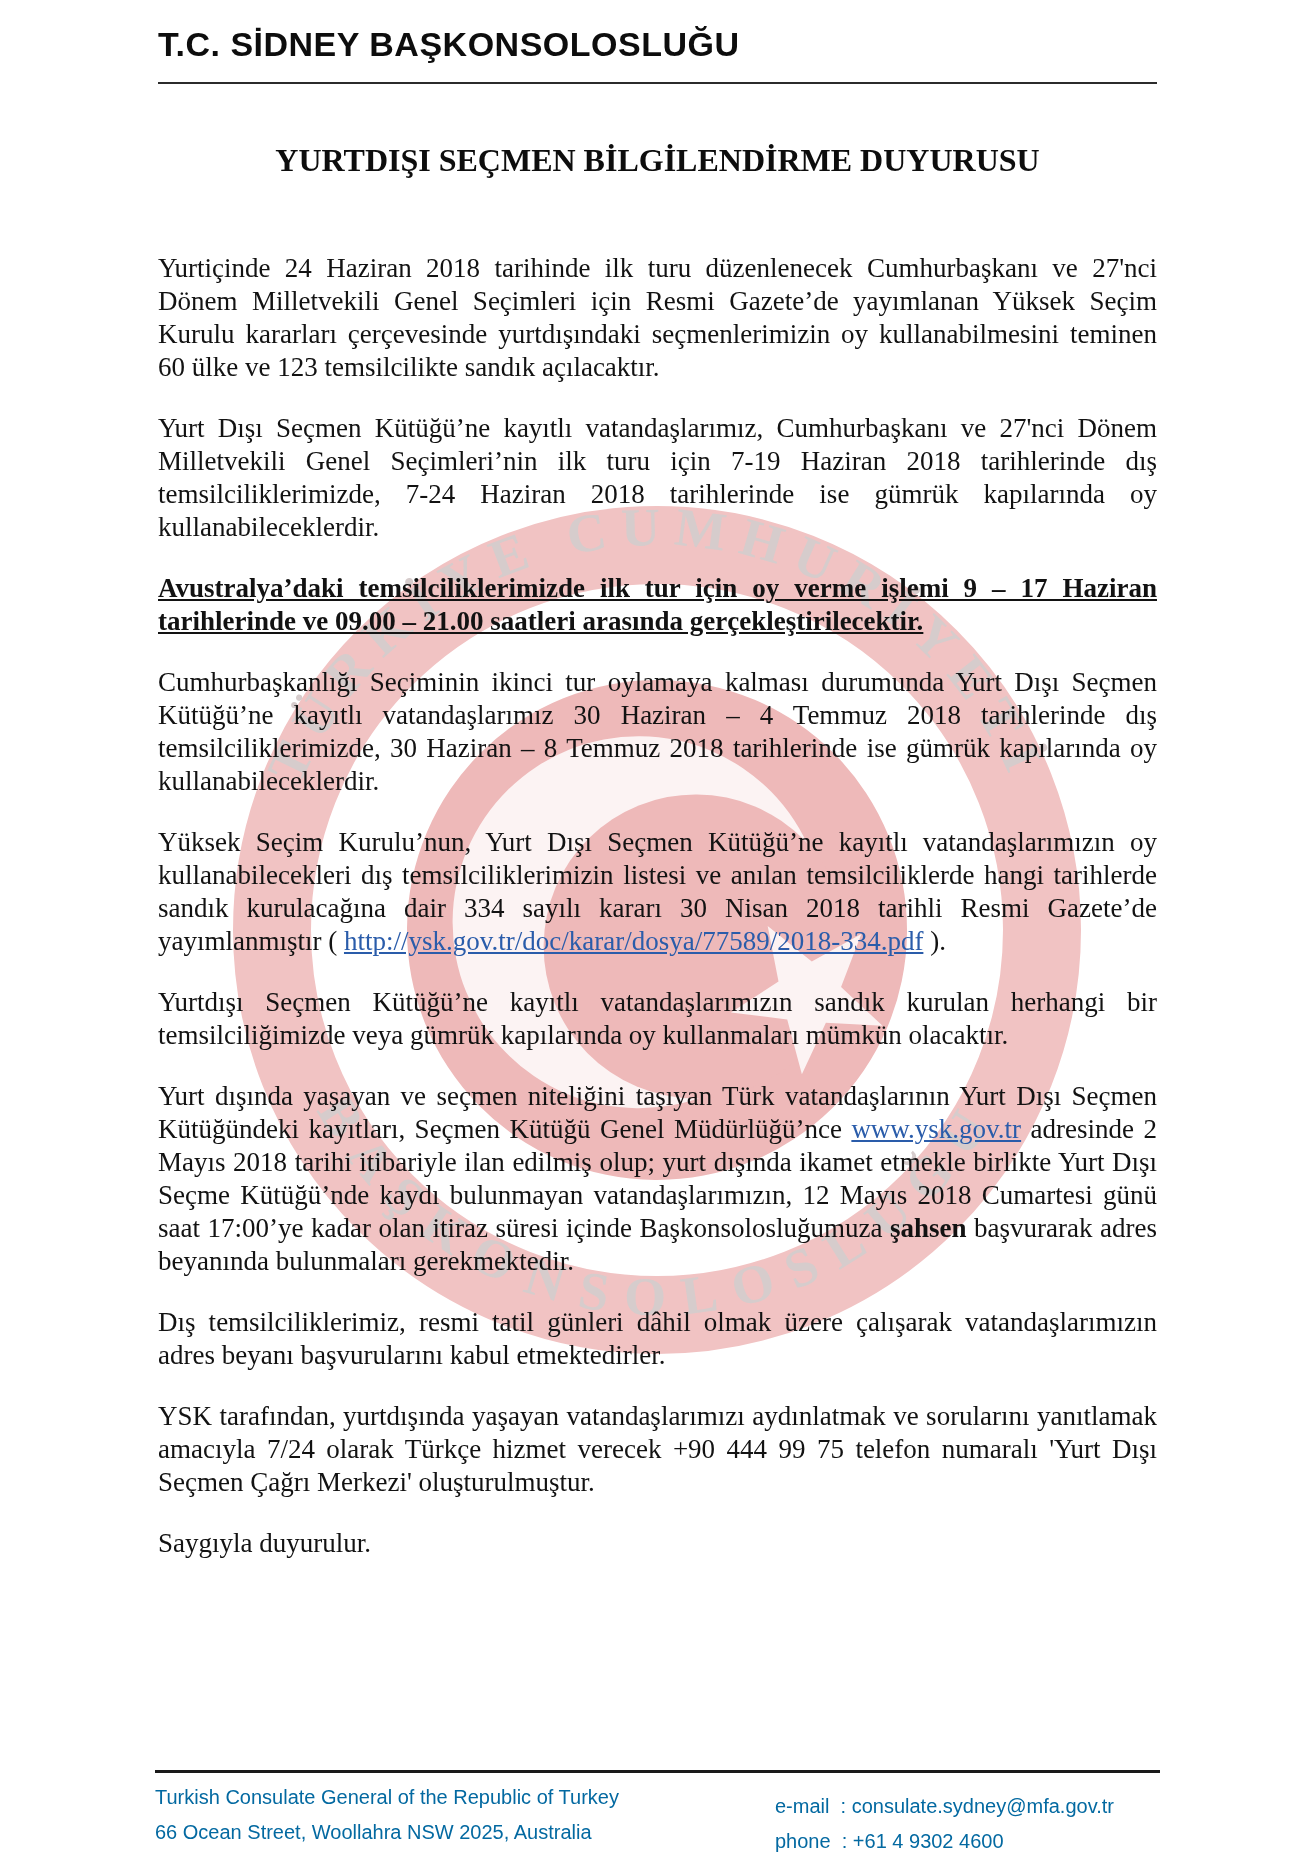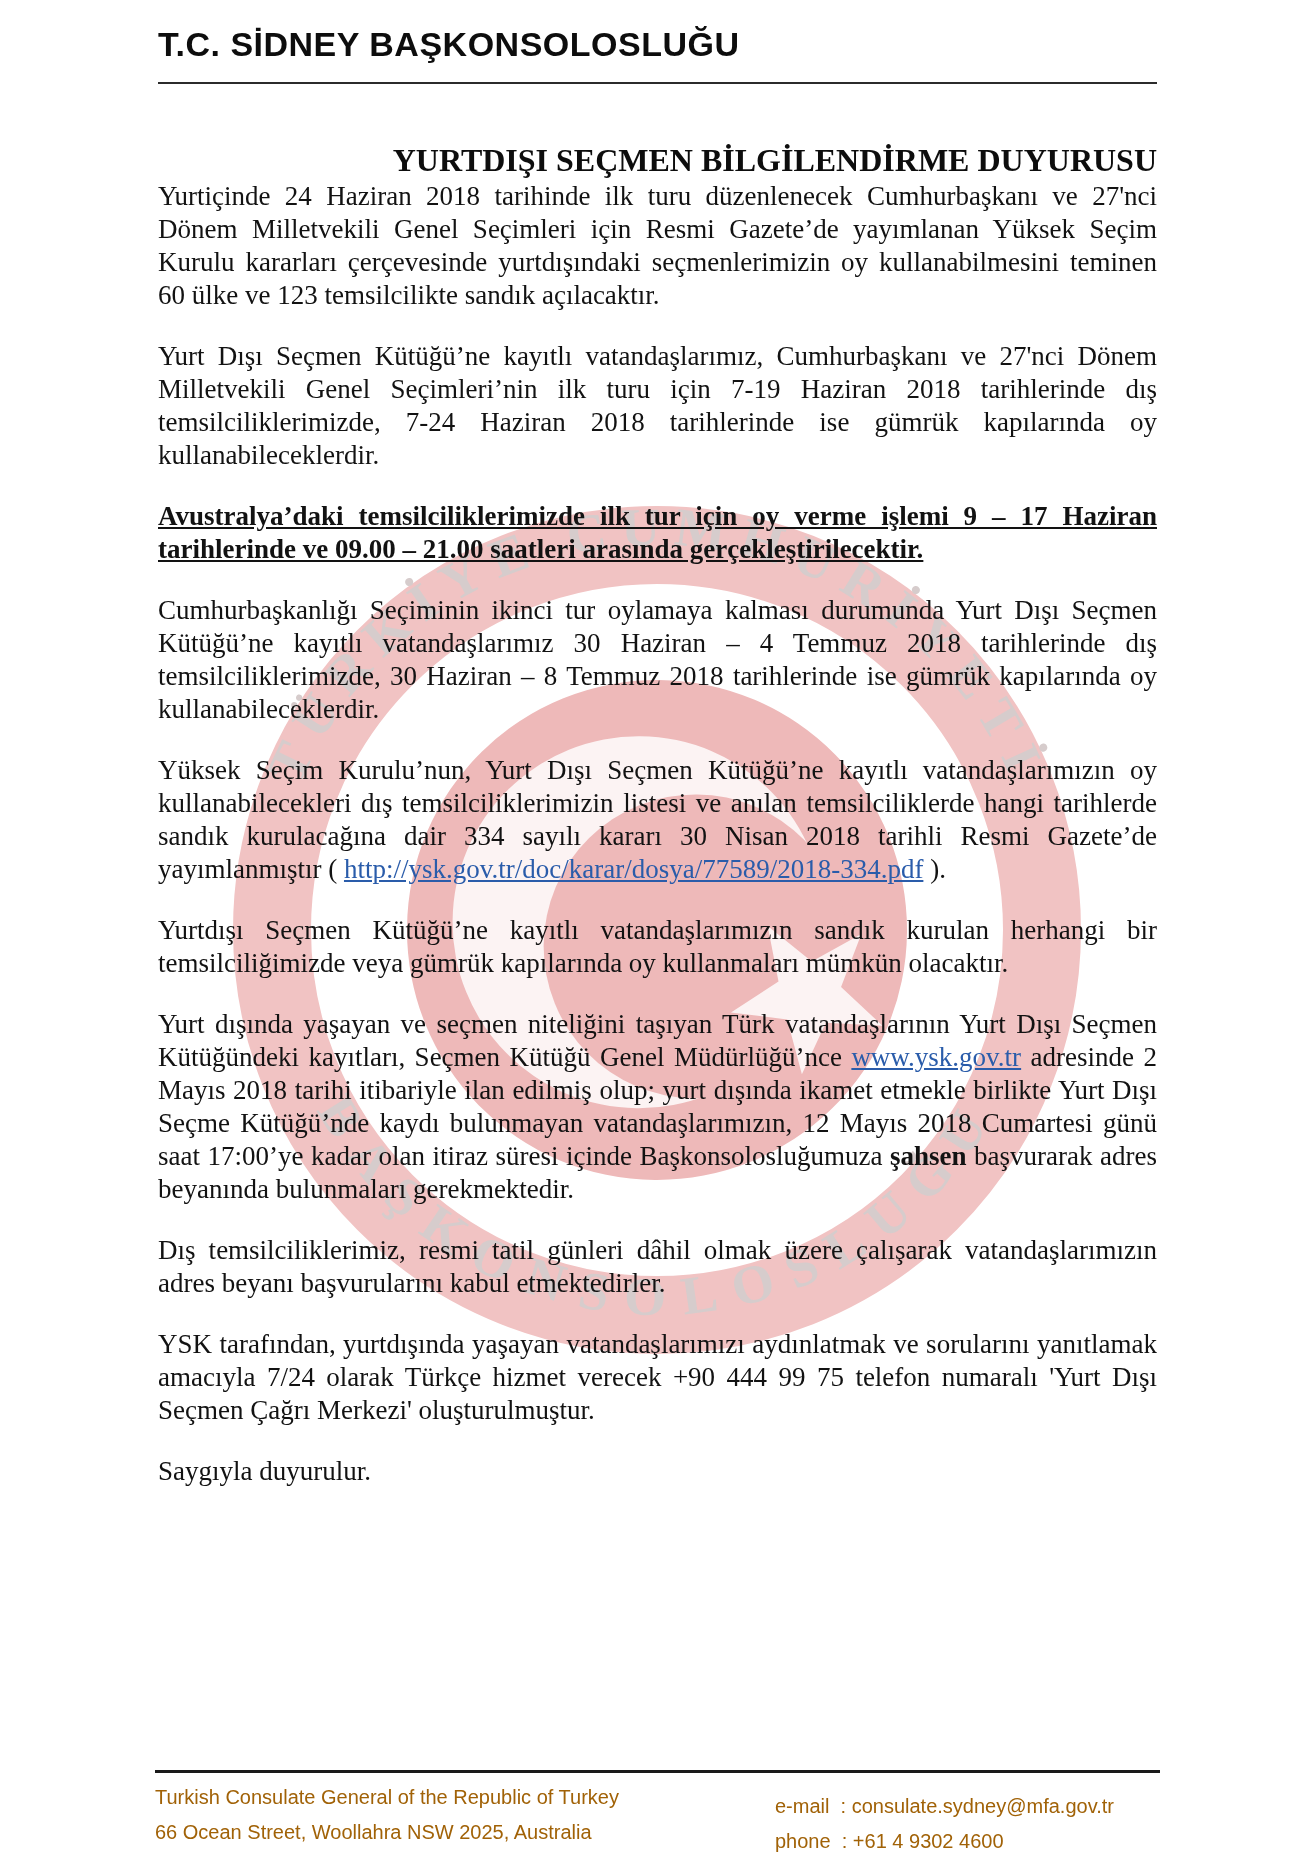--- a/index.html
+++ b/index.html
@@ -35,27 +35,27 @@
     line-height:44px;
     letter-spacing:0.5px;
     color:#0d0d0d;
   }
   .header-rule{
     border:0;border-top:2px solid #2b2b2b;
     margin:16px 0 0 0;
   }
   .doc-title{
     margin-top:56px;
-    text-align:right;
+    text-align:center;
     font-weight:700;
     font-size:32px;
     line-height:40px;
     color:#0d0d0d;
   }
-  .paragraphs{}
+  .paragraphs{margin-top:72px;}
   .paragraphs p{
     margin:0 0 28px 0;
     font-size:27px;
     line-height:33px;
     text-align:justify;
     color:#121212;
   }
   .paragraphs p.bold{font-weight:700;text-decoration:underline;}
   .paragraphs a.doclink{
     color:#2a5caa;
@@ -64,21 +64,21 @@
   }
   
   #footer{
     position:absolute;
     left:155px;right:155px;top:1770px;
     border-top:3px solid #1a1a1a;
     padding-top:7px;
     font-family:"Liberation Sans", sans-serif;
     font-size:20px;
     line-height:35px;
-    color:#a16207;
+    color:#0369a1;
   }
   #footer .fline{white-space:pre;}
   #footer .right-col{
     position:absolute;left:620px;top:16px;
   }
 </style>
 </head>
 <body>
 
 <div id="page">

